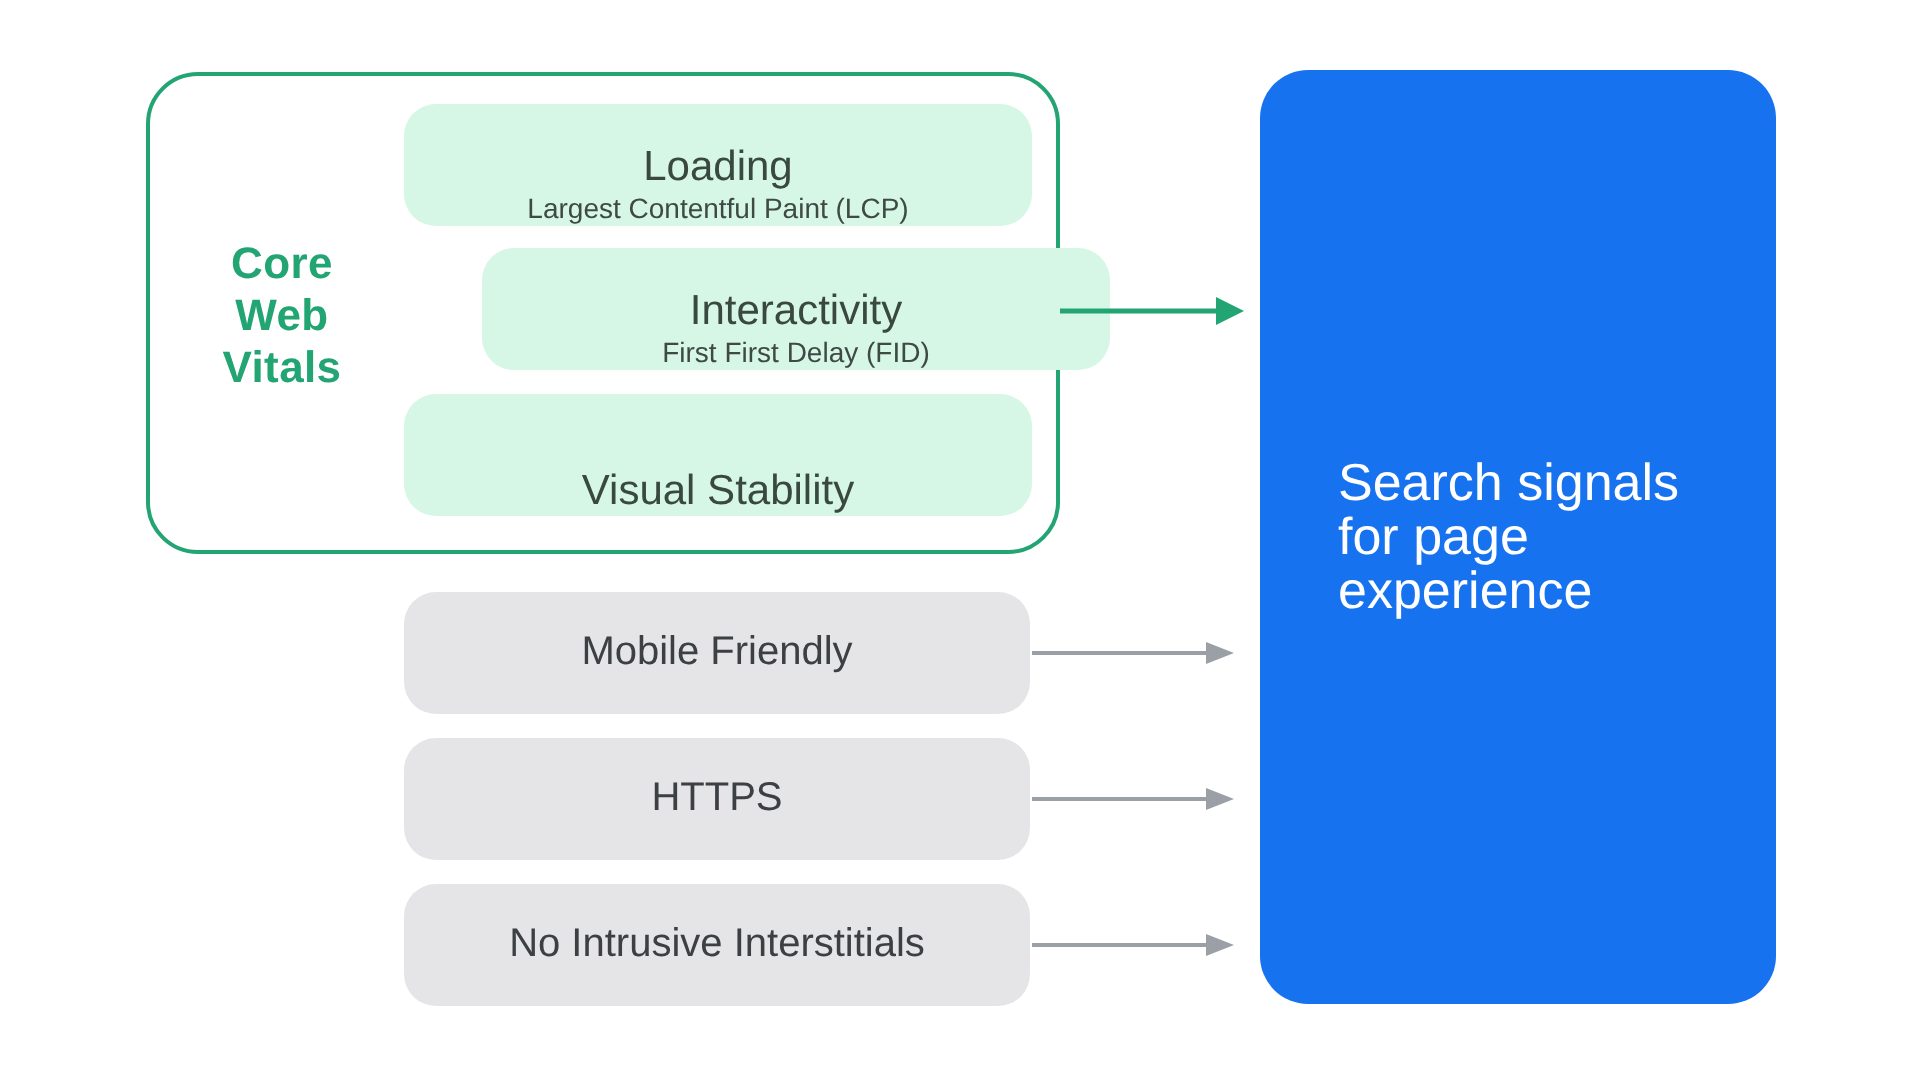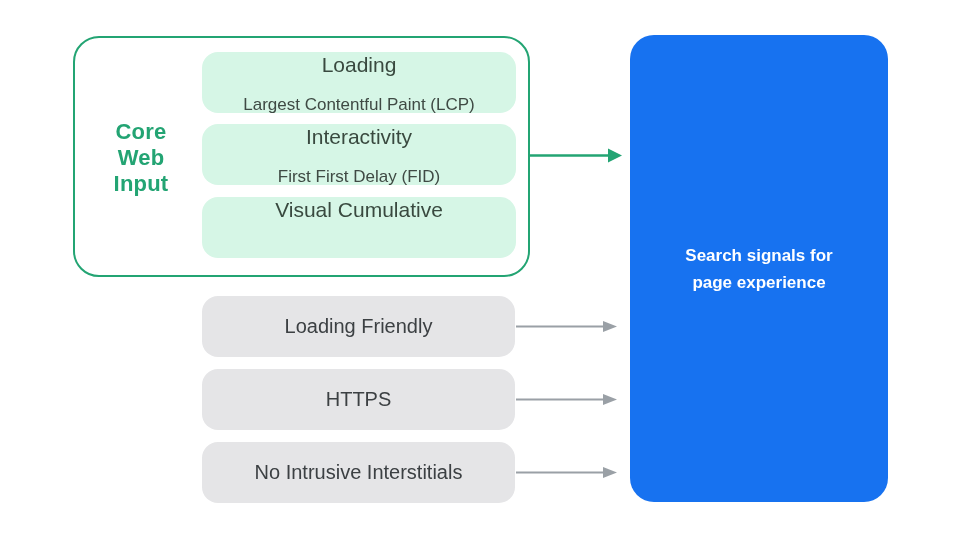--- a/index.html
+++ b/index.html
@@ -44,33 +44,33 @@
   .metric-card {
     position: absolute;
     left: 202px;
     width: 314px;
     height: 61px;
     background: #d6f6e6;
     border-radius: 16px;
     display: flex;
     flex-direction: column;
     align-items: center;
-    justify-content: space-between;
+    justify-content: flex-end;
   }
   .metric-card.m0 { top: 52px; }
-  .metric-card.m1 { top: 124px; }
+  .metric-card.m1 { top: 124px; margin-left: 39px; }
   .metric-card.m2 { top: 197px; }
   .metric-title {
     font-size: 21px;
     font-weight: 500;
     line-height: 25px;
     color: #39493f;
   }
   .metric-sub {
-    font-size: 17px;
+    font-size: 14px;
     line-height: 17px;
     color: #3f4a44;
   }
 
   
   .signal-card {
     position: absolute;
     left: 202px;
     width: 313px;
     height: 61px;
@@ -97,65 +97,65 @@
     width: 258px;
     height: 467px;
     background: #1772f0;
     border-radius: 24px;
     display: flex;
     align-items: center;
     justify-content: center;
   }
   .blue-panel-text {
     width: 180px;
-    text-align: center;
+    text-align: left;
     color: #ffffff;
-    font-size: 17px;
-    font-weight: 700;
+    font-size: 26px;
+    font-weight: 400;
     line-height: 27px;
   }
 
   
   .arrow {
     position: absolute;
     display: block;
   }
   .arrow-green { left: 530px; top: 147px; }
   .arrow-gray-0 { left: 516px; top: 318px; }
   .arrow-gray-1 { left: 516px; top: 391px; }
   .arrow-gray-2 { left: 516px; top: 464px; }
 </style>
 </head>
 <body>
 
 <div class="stage">
 
   <div class="vitals-frame"></div>
 
-  <div class="cwv-label">Core Web Input</div>
+  <div class="cwv-label">Core Web Vitals</div>
 
   <div class="metric-card m0">
     <div class="metric-title">Loading</div>
     <div class="metric-sub">Largest Contentful Paint (LCP)</div>
   </div>
   <div class="metric-card m1">
     <div class="metric-title">Interactivity</div>
     <div class="metric-sub">First First Delay (FID)</div>
   </div>
   <div class="metric-card m2">
-    <div class="metric-title">Visual Cumulative</div>
+    <div class="metric-title">Visual Stability</div>
   </div>
 
   <svg class="arrow arrow-green" width="92" height="17">
     <line x1="0" y1="8.5" x2="79" y2="8.5" stroke="#23a473" stroke-width="2.5"></line>
     <polygon points="78,1.5 92,8.5 78,15.5" fill="#23a473"></polygon>
   </svg>
 
   <div class="signal-card s0">
-    <div class="signal-label">Loading Friendly</div>
+    <div class="signal-label">Mobile Friendly</div>
   </div>
   <div class="signal-card s2">
     <div class="signal-label">No Intrusive Interstitials</div>
   </div>
   <div class="signal-card s1">
     <div class="signal-label">HTTPS</div>
   </div>
 
   <svg class="arrow arrow-gray-0" width="101" height="17">
     <line x1="0" y1="8.5" x2="88" y2="8.5" stroke="#9aa0a6" stroke-width="2"></line>

